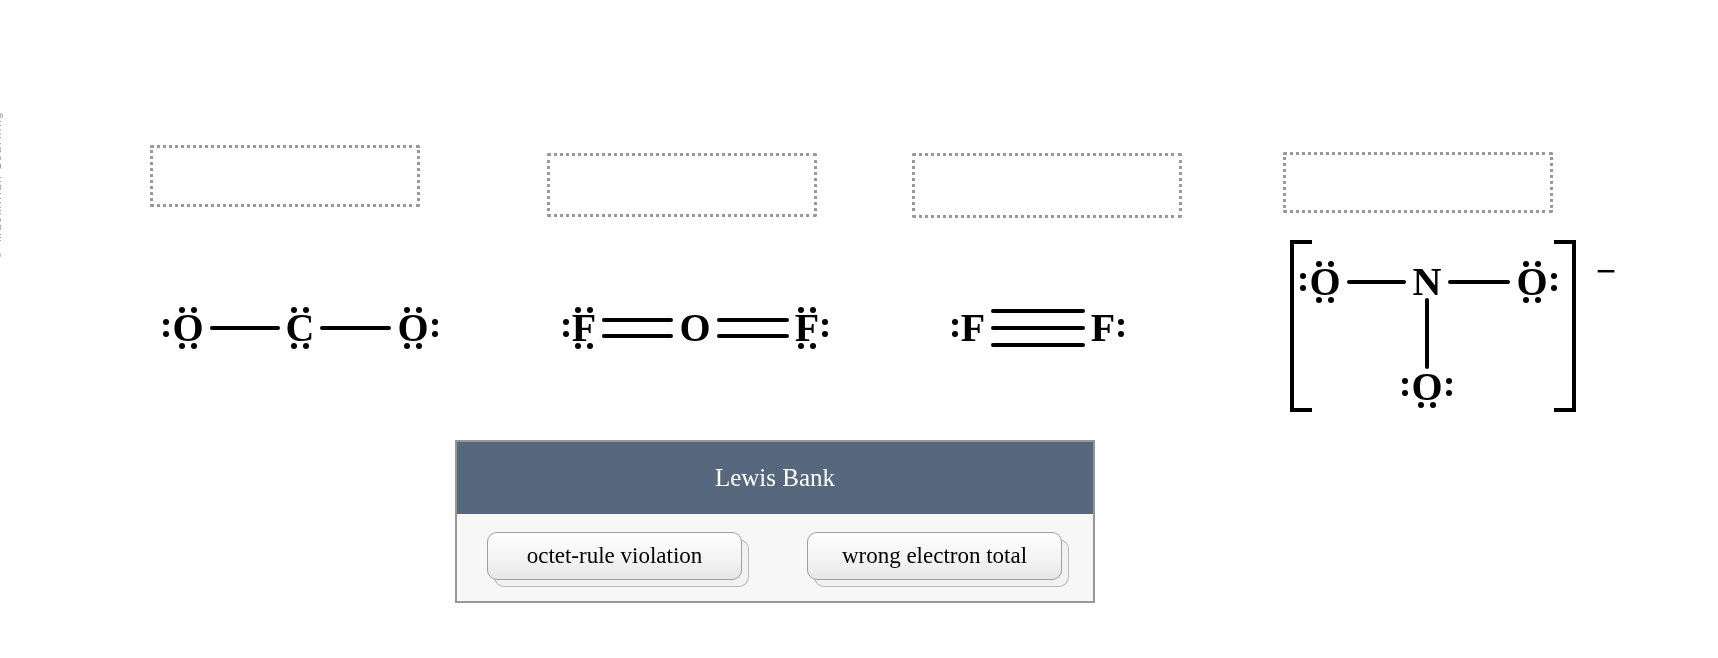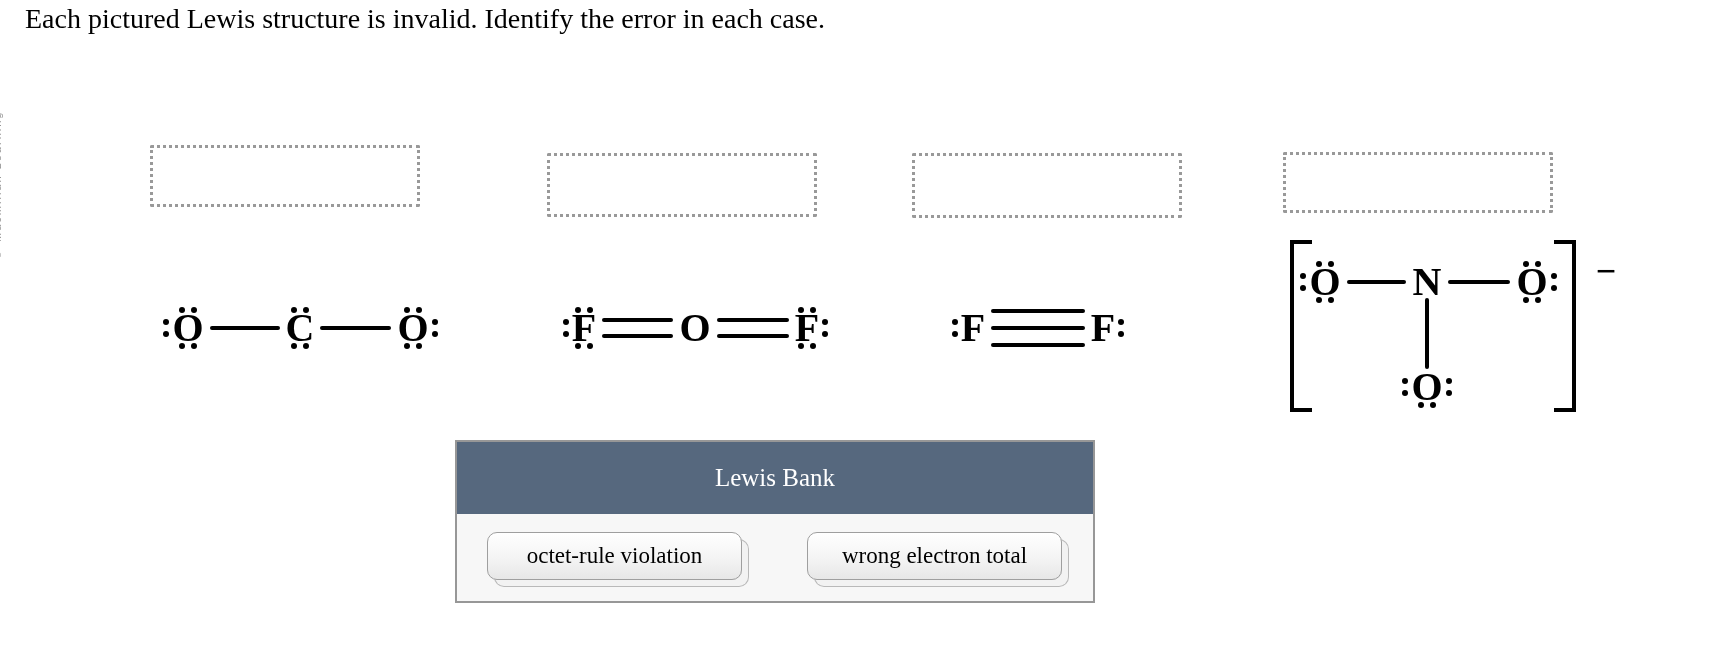--- a/index.html
+++ b/index.html
@@ -38,21 +38,20 @@
     font-family:"Liberation Serif",serif;font-size:23px;color:#000;
     box-shadow:7px 7px 0 -1px #f2f2f2, 7px 7px 0 0 #b9b9b9;cursor:grab;}
   .chip1{left:30px;}
   .chip2{left:350px;}
 </style>
 </head>
 <body>
 
 <div class="page">
 
-  <div class="title">Each pictured Lewis structure is invalid. Identify the error in each case.</div>
 
   <div class="watermark">© Macmillan Learning</div>
 
   <div class="dropzone dz1"></div>
   <div class="dropzone dz2"></div>
   <div class="dropzone dz3"></div>
   <div class="dropzone dz4"></div>
 
   <div id="structures">
       <div class="atom" style="left: 188px; top: 328px;">O</div>

